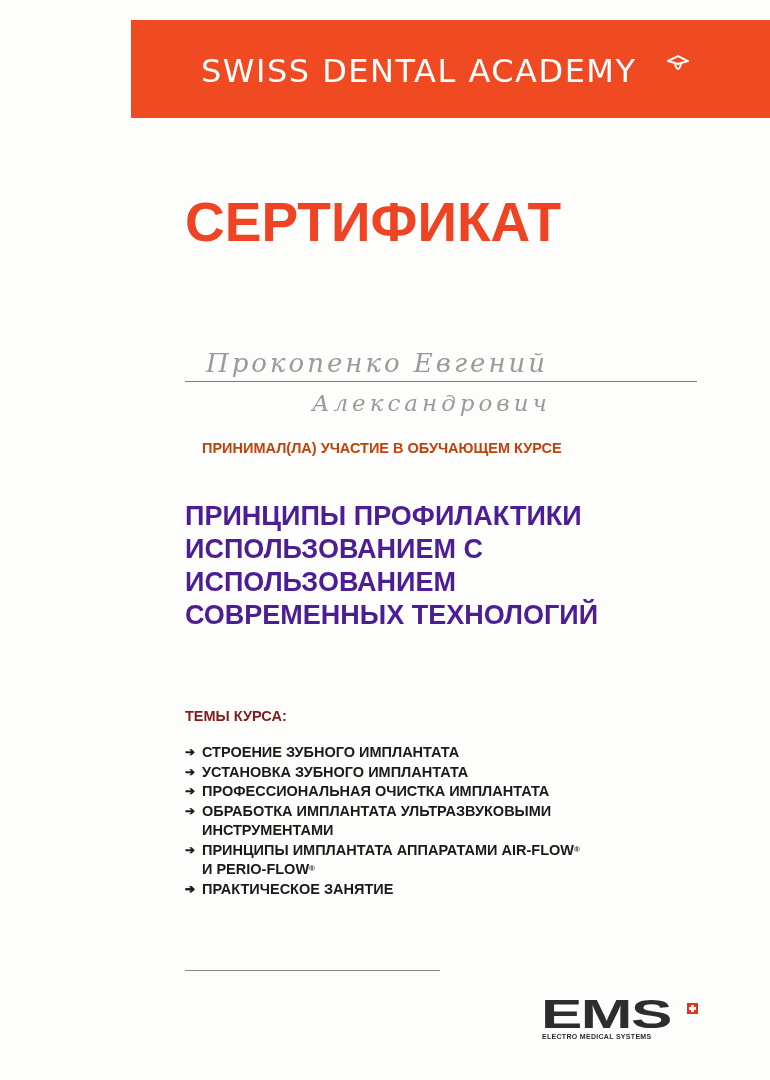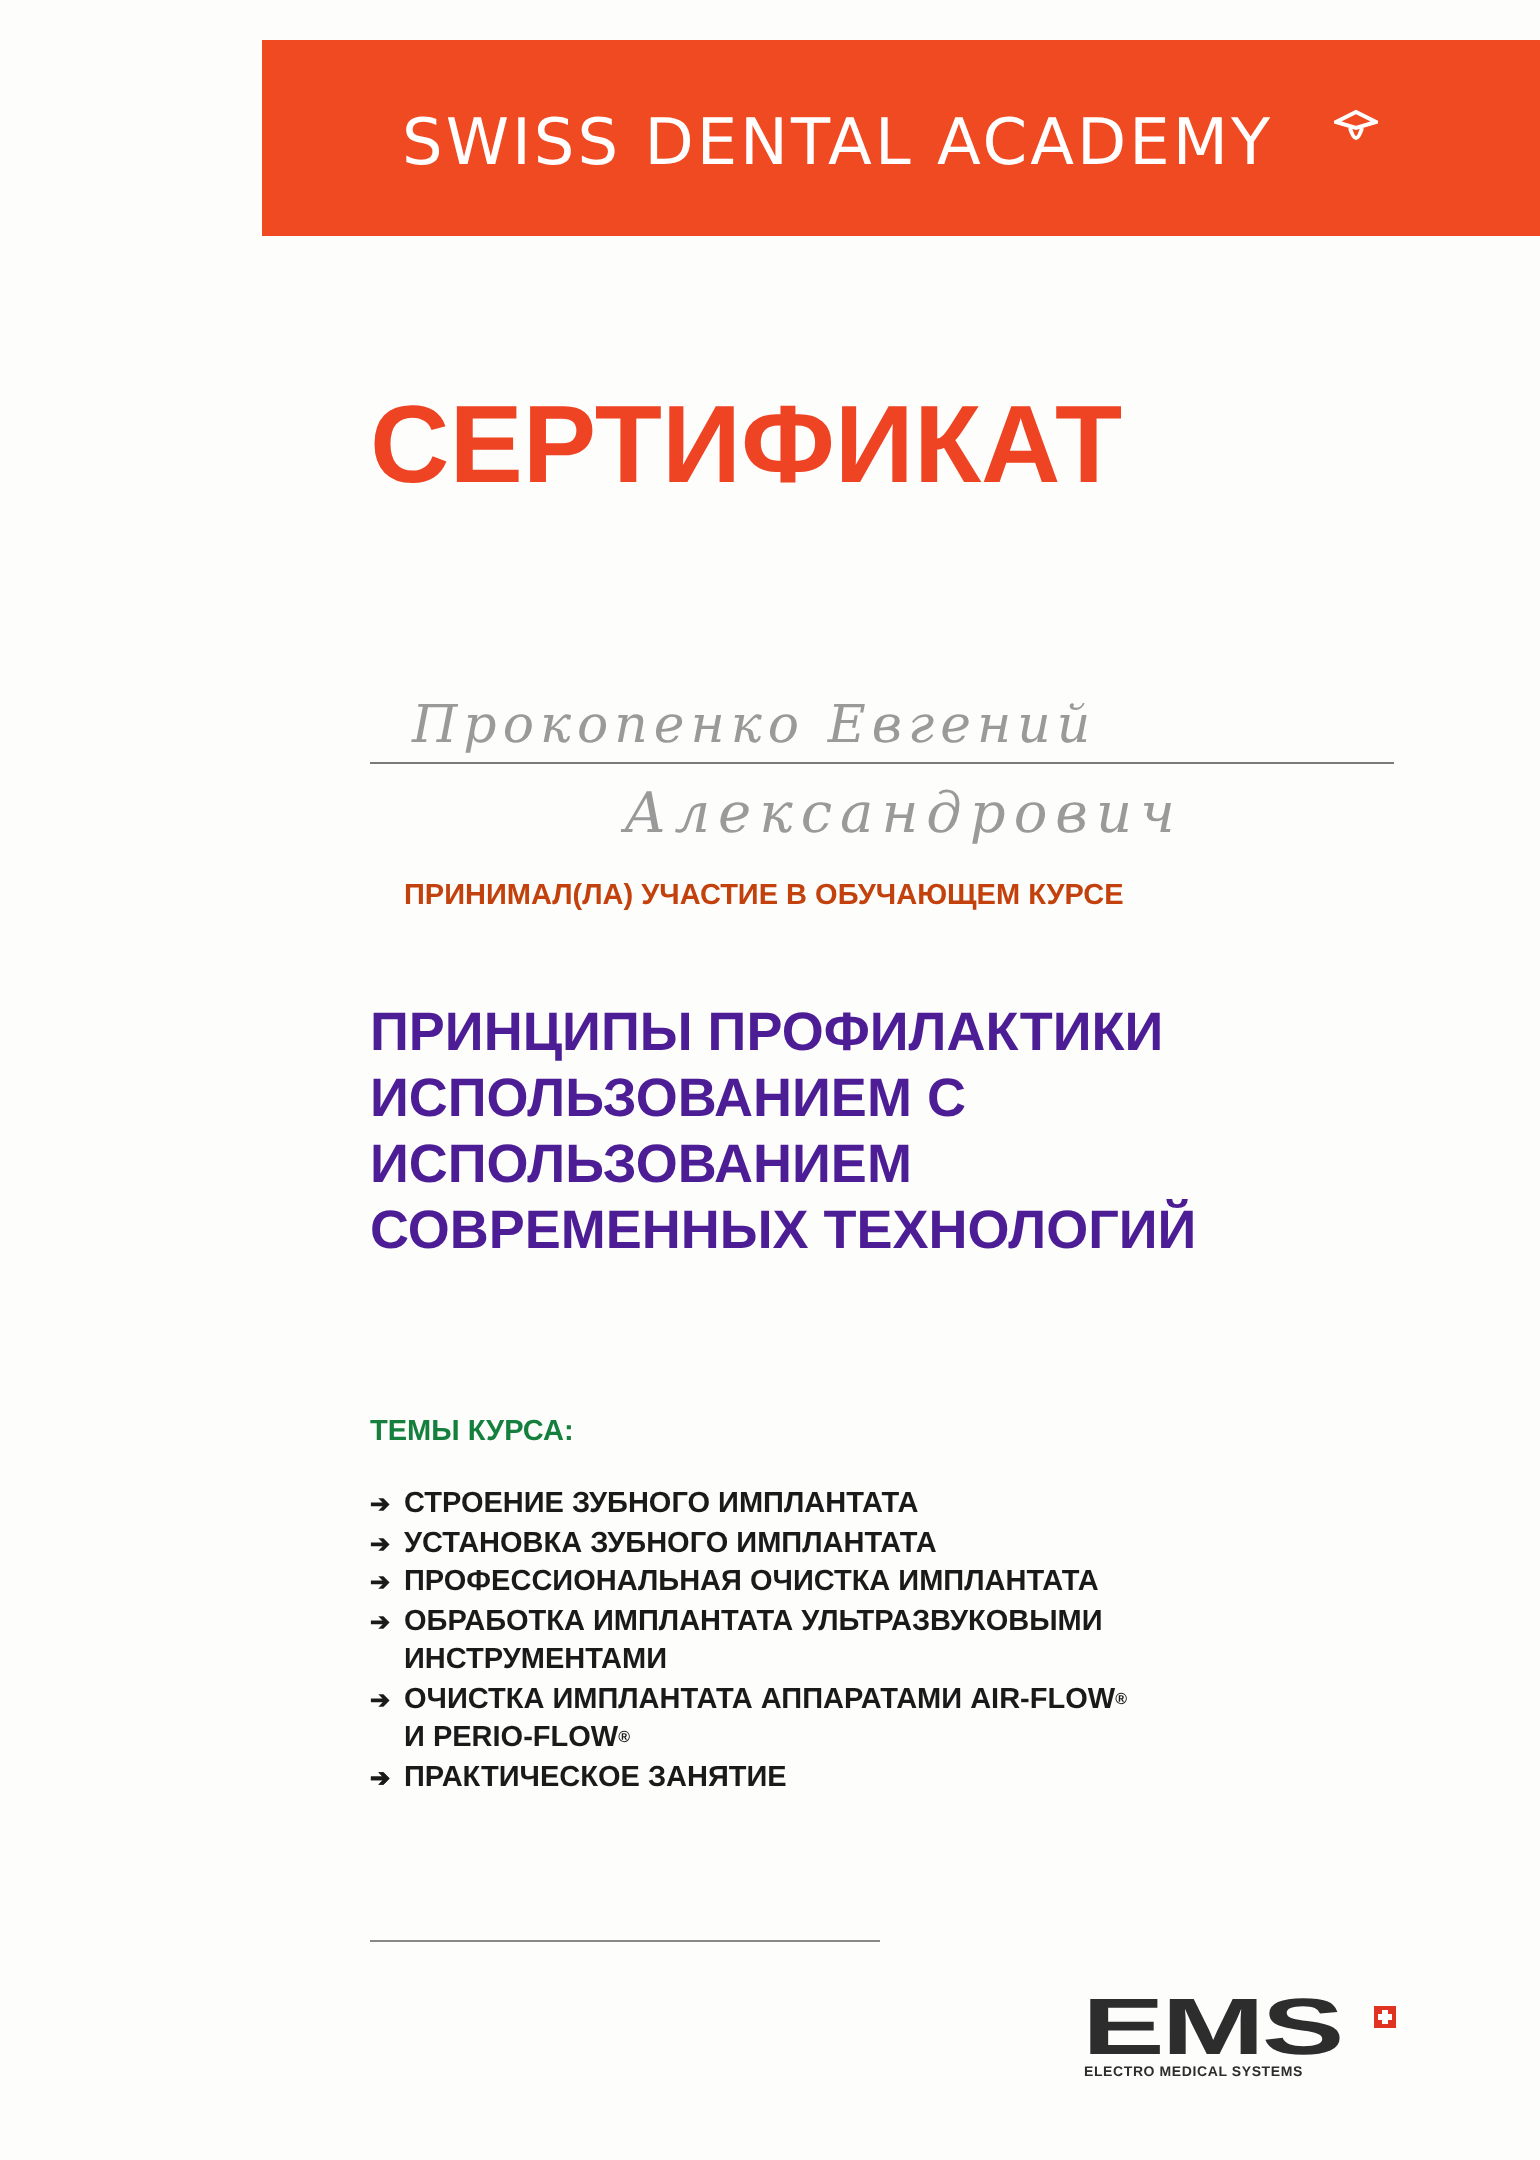--- a/index.html
+++ b/index.html
@@ -22,34 +22,34 @@
       font-size: 55px; font-weight: bold; letter-spacing: 0px; white-space: nowrap;
     }
     .name1 {
       position: absolute; left: 206px; top: 348px; color: #9a9a9a;
       font-family: "DejaVu Serif", serif; font-style: italic; font-size: 26px;
       letter-spacing: 3px; white-space: nowrap;
     }
     .name-line { position: absolute; left: 185px; top: 381px; width: 512px; height: 1px; background: #7a7a7a; }
     .name2 {
       position: absolute; left: 312px; top: 390px; color: #9a9a9a;
-      font-family: "DejaVu Serif", serif; font-style: italic; font-size: 28px;
+      font-family: "DejaVu Serif", serif; font-style: italic; font-size: 23px;
       letter-spacing: 4px; white-space: nowrap;
     }
     .participated {
       position: absolute; left: 202px; top: 440px; color: #c2410c;
       font-size: 14.5px; font-weight: bold; white-space: nowrap;
     }
     .course {
       position: absolute; left: 185px; top: 500px; color: #4c1d95;
       font-size: 27px; font-weight: bold; line-height: 33px;
     }
     .course div { white-space: nowrap; }
     .topics-heading {
-      position: absolute; left: 185px; top: 708px; color: #15803d;
+      position: absolute; left: 185px; top: 708px; color: #7f1d1d;
       font-size: 14.5px; font-weight: bold;
     }
     .topics {
       position: absolute; left: 185px; top: 743px; color: #1a1a1a;
       font-size: 14.5px; font-weight: bold; line-height: 19.5px;
       list-style: none; margin: 0; padding: 0;
     }
     .topics li { position: relative; padding-left: 17px; white-space: nowrap; }
     .topics li .arrow { position: absolute; left: 0; top: 0; font-size: 12px; }
     .topics sup { font-size: 8px; vertical-align: top; position: relative; top: -1px; }
@@ -99,21 +99,21 @@
   <div>СОВРЕМЕННЫХ ТЕХНОЛОГИЙ</div>
 </div>
 
 <div class="topics-heading">ТЕМЫ КУРСА:</div>
 
 <ul class="topics">
   <li><span class="arrow">➔</span><span>СТРОЕНИЕ ЗУБНОГО ИМПЛАНТАТА</span></li>
   <li><span class="arrow">➔</span><span>УСТАНОВКА ЗУБНОГО ИМПЛАНТАТА</span></li>
   <li><span class="arrow">➔</span><span>ПРОФЕССИОНАЛЬНАЯ ОЧИСТКА ИМПЛАНТАТА</span></li>
   <li><span class="arrow">➔</span><span>ОБРАБОТКА ИМПЛАНТАТА УЛЬТРАЗВУКОВЫМИ</span><br><span>ИНСТРУМЕНТАМИ</span></li>
-  <li><span class="arrow">➔</span><span>ОЧИСТКА ИМПЛАНТАТА АППАРАТАМИ AIR-FLOW</span><sup>®</sup><br><span>И PERIO-FLOW</span><sup>®</sup></li>
+  <li><span class="arrow">➔</span><span>ПРИНЦИПЫ ИМПЛАНТАТА АППАРАТАМИ AIR-FLOW</span><sup>®</sup><br><span>И PERIO-FLOW</span><sup>®</sup></li>
   <li><span class="arrow">➔</span></li>
   <li><span class="arrow">➔</span><span>ПРАКТИЧЕСКОЕ ЗАНЯТИЕ</span></li>
 </ul>
 
 <div class="sign-line"></div>
 
 <div class="ems">
   <span class="ems-word">EMS</span>
   <span class="ems-cross"></span>
   <span class="ems-sub">ELECTRO MEDICAL SYSTEMS</span>

